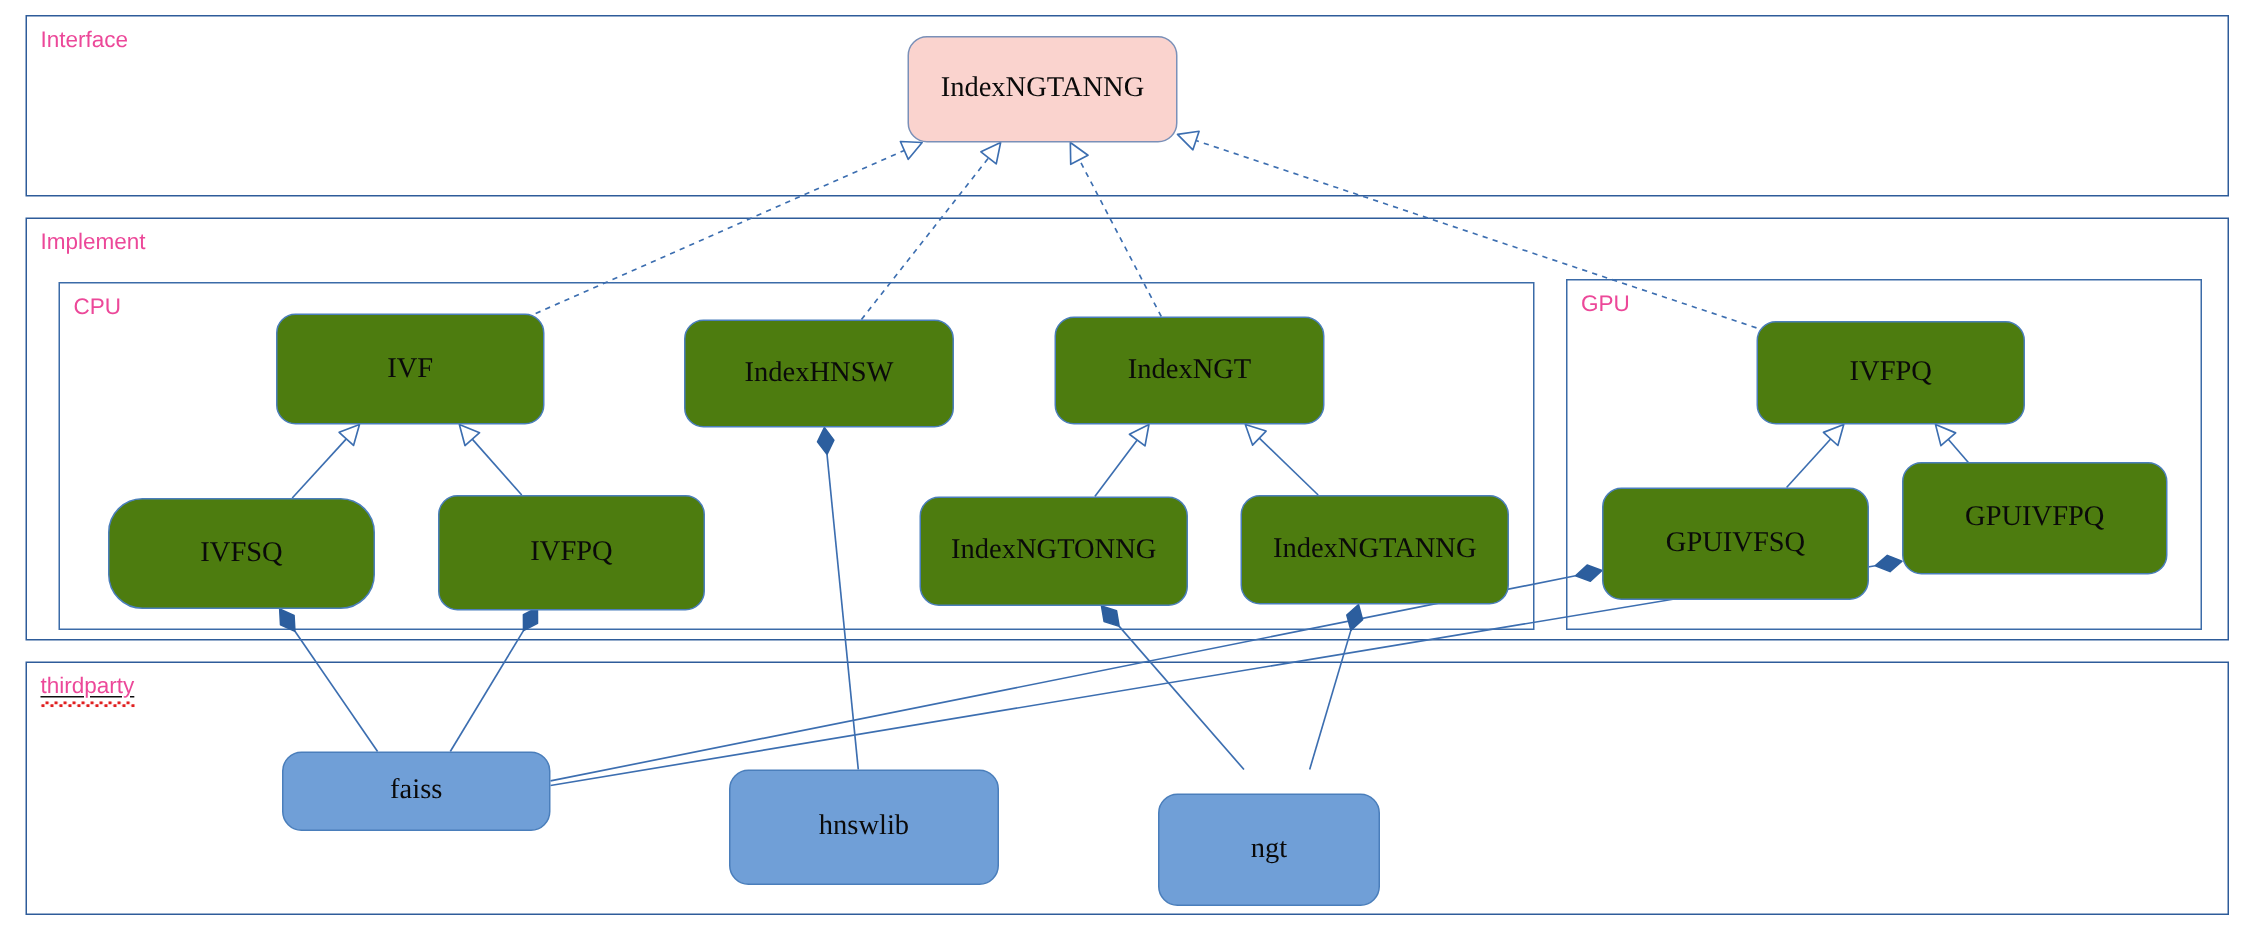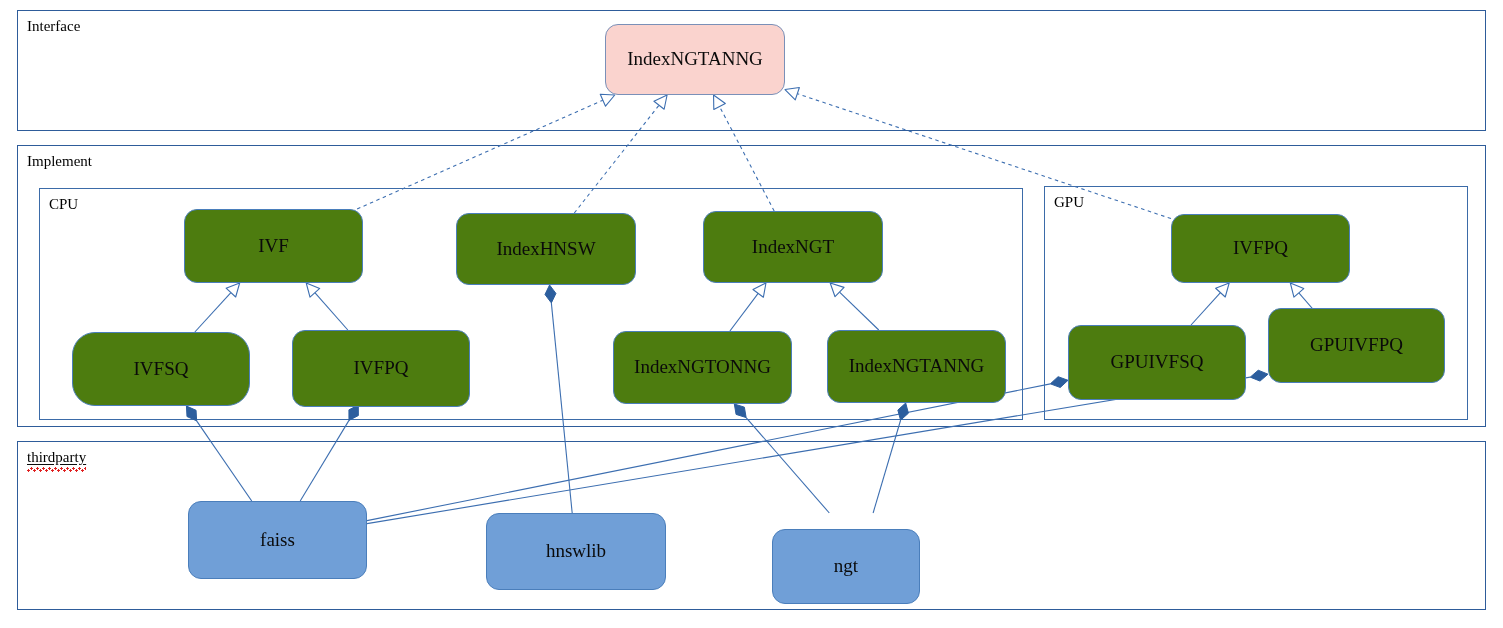--- a/index.html
+++ b/index.html
@@ -16,23 +16,23 @@
   
   .group{
     position:absolute;
     box-sizing:border-box;
     border:1px solid #2E5C9A;
     background:transparent;
   }
   .group.inner{border-color:#3B6BA8;}
   .group-label{
     position:absolute;
-    font-family:Liberation Serif, serif;
+    font-family:Liberation Sans, sans-serif;
     font-size:15px;
-    color:#000000;
+    color:#ec4899;
     white-space:nowrap;
     letter-spacing:0px;
   }
   .group-label.spell{
     text-decoration:underline;
     text-decoration-color:#0d0d0d;
     text-underline-offset:2px;
   }
   .squiggle{
     position:absolute;
@@ -164,17 +164,17 @@
       <div class="node green" style="left: 184px; top: 209px; width: 179px; height: 74px;">IVF</div>
       <div class="node green" style="left: 456px; top: 213px; width: 180px; height: 72px;">IndexHNSW</div>
       <div class="node green" style="left: 703px; top: 211px; width: 180px; height: 72px;">IndexNGT</div>
       <div class="node green" style="left: 72px; top: 332px; width: 178px; height: 74px; border-radius: 23px;">IVFSQ</div>
       <div class="node green" style="left: 292px; top: 330px; width: 178px; height: 77px;">IVFPQ</div>
       <div class="node green" style="left: 613px; top: 331px; width: 179px; height: 73px;">IndexNGTONNG</div>
       <div class="node green" style="left: 827px; top: 330px; width: 179px; height: 73px;">IndexNGTANNG</div>
       <div class="node green" style="left: 1171px; top: 214px; width: 179px; height: 69px;">IVFPQ</div>
       <div class="node green" style="left: 1068px; top: 325px; width: 178px; height: 75px;">GPUIVFSQ</div>
       <div class="node green" style="left: 1268px; top: 308px; width: 177px; height: 75px;">GPUIVFPQ</div>
-      <div class="node blue" style="left: 188px; top: 501px; width: 179px; height: 78px;">faiss</div>
+      <div class="node blue" style="left: 188px; top: 501px; width: 179px; height: 53px;">faiss</div>
       <div class="node blue" style="left: 486px; top: 513px; width: 180px; height: 77px;">hnswlib</div>
       <div class="node blue" style="left: 772px; top: 529px; width: 148px; height: 75px;">ngt</div>
     </div>
 </div>
 
 </body></html>

